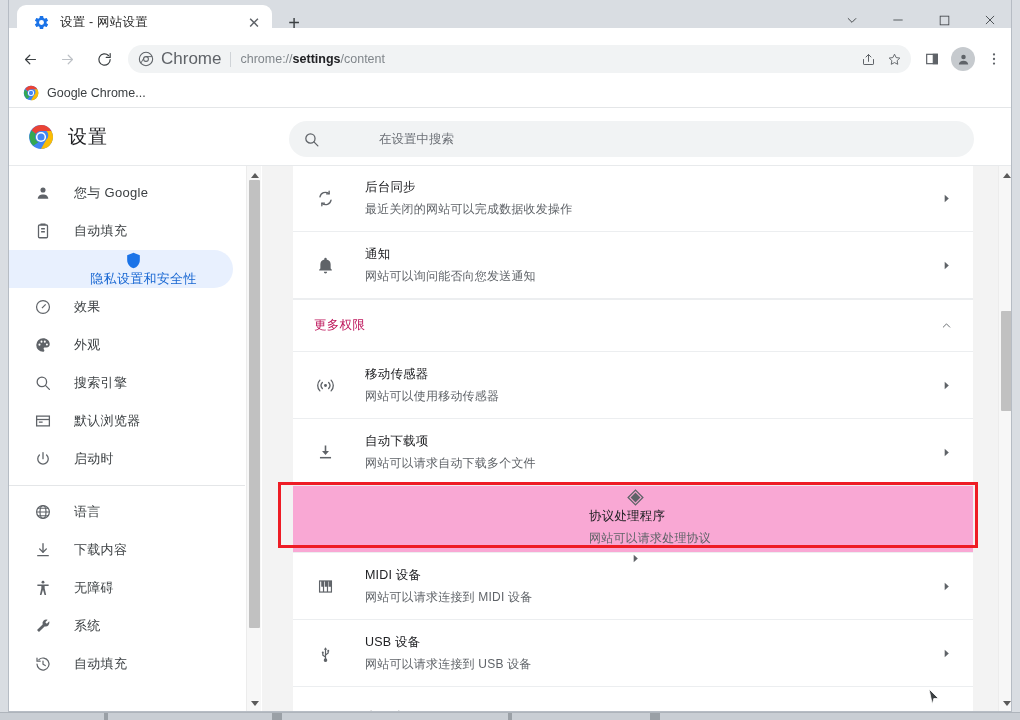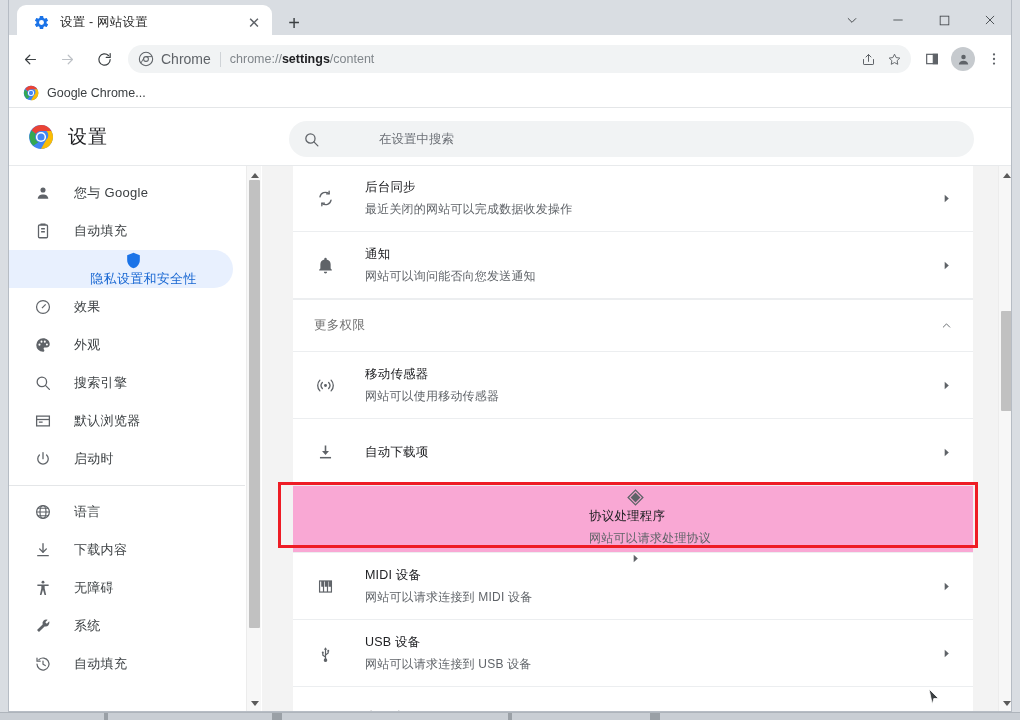--- a/index.html
+++ b/index.html
@@ -17,21 +17,21 @@
   
   .win-frame {
     position: absolute; left: 8px; top: 0; width: 1004px; height: 712px;
     background: #ffffff;
     border: 1px solid #b6bcc4;
     border-top: none;
     overflow: hidden;
   }
 
   .tabstrip {
-    position: absolute; left: 0; top: 0; width: 1004px; height: 35px;
+    position: absolute; left: 0; top: 0; width: 1004px; height: 28px;
     background: #d9dde2;
   }
   .tab {
     position: absolute; left: 8px; top: 5px; width: 255px; height: 35px;
     background: #ffffff;
     border-radius: 9px 9px 0 0;
     display: flex; align-items: center; padding: 0 8px;
   }
   .tab-favicon { width: 17px; height: 17px; margin-left: 8px; margin-right: 10px; flex: none; }
   .tab-title {
@@ -69,21 +69,21 @@
     color: #3c4043; flex: none;
   }
   .nav-btn.disabled { color: #bdc1c6; }
   .omnibox {
     position: relative;
     flex: 1; height: 28px; margin-left: 8px; margin-right: 6px;
     background: #f1f3f4; border-radius: 14px;
     display: flex; align-items: center; padding: 0 10px;
   }
   .omni-chrome-icon { width: 16px; height: 16px; margin-right: 7px; flex: none; }
-  .omni-secure-label { font-size: 14px; color: #5f6368; }
+  .omni-secure-label { font-size: 17px; color: #5f6368; }
   .omni-div { width: 1px; height: 15px; background: #cfd3d7; margin: 0 9px; }
   .omni-url { font-size: 12.5px; color: #80868b; white-space: nowrap; }
   .omni-url b { color: #202124; font-weight: 700; }
   .omni-actions { position: absolute; right: 4px; top: 0; height: 28px; display: flex; align-items: center; }
   .omni-act { width: 26px; height: 26px; display: flex; align-items: center; justify-content: center; color: #5f6368; }
   .tb-right { display: flex; align-items: center; margin-right: 4px; }
   .tb-btn { width: 30px; height: 30px; display: flex; align-items: center; justify-content: center; color: #5f6368; }
   .avatar {
     width: 24px; height: 24px; border-radius: 50%; background: #c6cace;
     display: flex; align-items: center; justify-content: center; margin: 0 4px;
@@ -191,21 +191,21 @@
   .row-sub { font-size: 12px; color: #5f6368; margin-top: 5px; letter-spacing: .2px; }
   .row-arrow {
     width: 22px; height: 22px; flex: none; color: #5f6368;
     display: flex; align-items: center; justify-content: center;
   }
   .section-head {
     position: relative; display: flex; align-items: center;
     height: 53px; padding-left: 21px; padding-right: 16px;
     border-bottom: 1px solid #eceef0; border-top: 1px solid #eceef0;
   }
-  .section-head-title { font-size: 12.5px; color: #737373; flex: 1; letter-spacing: .3px; }
+  .section-head-title { font-size: 12.5px; color: #be185d; flex: 1; letter-spacing: .3px; }
 
   
   .redbox {
     position: absolute; pointer-events: none;
     border: 3px solid #ee1c25;
     left: 278px; top: 482px; width: 700px; height: 66px;
     z-index: 30;
   }
 
   
@@ -608,20 +608,21 @@
 
           <div class="row">
             <span class="row-ico">
               <svg viewBox="0 0 24 24" width="19" height="19" fill="currentColor">
                 <path d="M11 3h2v7.2h3.4L12 15.2 7.6 10.2H11z"></path>
                   <rect x="5" y="17.6" width="14" height="1.9"></rect>
               </svg>
             </span>
             <span class="row-text">
               <span class="row-title" style="display:block">自动下载项</span>
+              <span class="row-sub" style="display:block">网站可以请求自动下载多个文件</span>
             </span>
             <span class="row-arrow">
               <svg viewBox="0 0 24 24" width="11" height="11" fill="currentColor">
                   <path d="M8 4l9 8-9 8z"></path>
                 </svg>
             </span>
           </div>
 
           <div class="row highlight">
             <span class="row-ico">

